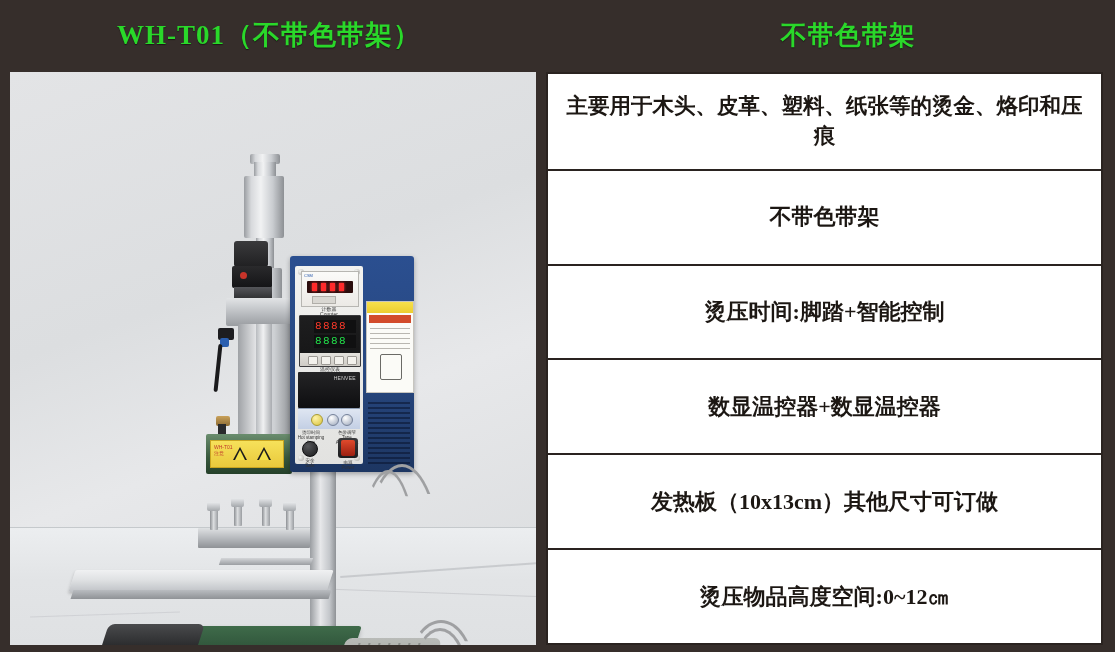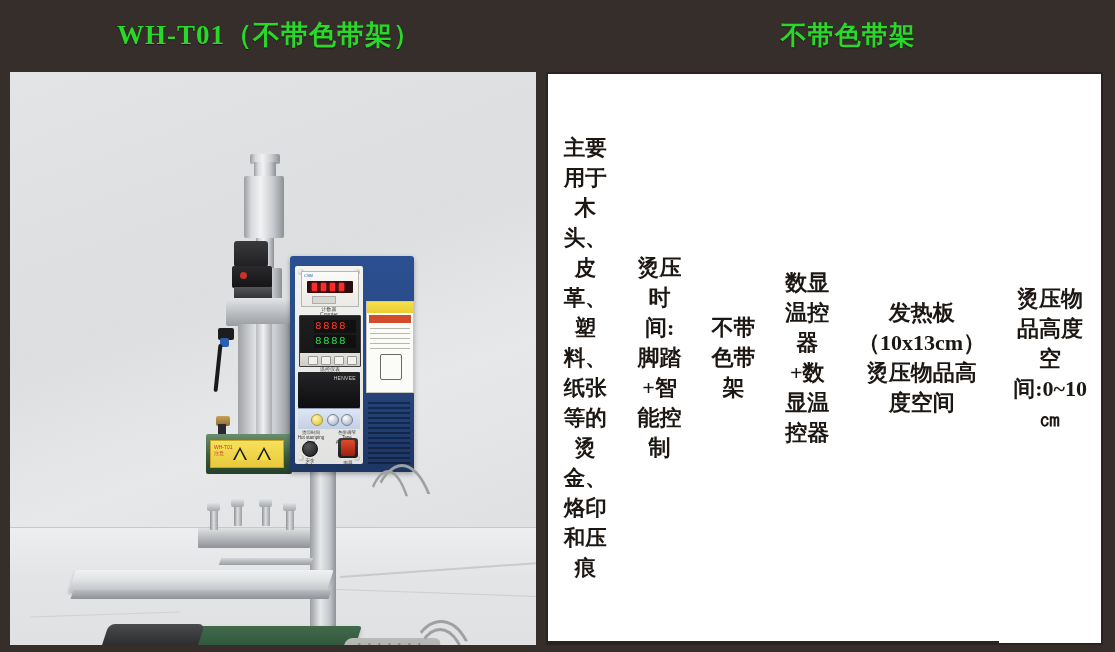--- a/index.html
+++ b/index.html
@@ -145,21 +145,21 @@
   .cable{position:absolute;border:3px solid #9fa0a2;border-color:#9fa0a2 transparent transparent transparent;border-radius:50%/100% 100% 0 0;}
 
   
   .pedal-top{left:332px;top:566px;width:96px;height:34px;background:linear-gradient(180deg,#b9bbb8,#9a9d99);border-radius:7px;transform:skewX(-12deg);}
   .pedal-rib{position:absolute;width:2px;height:24px;background:rgba(120,123,120,.7);}
 
   
   .spec{
     position:absolute;left:546px;top:72px;width:557px;height:573px;
     background:#ffffff;border:2px solid #2a2320;box-sizing:border-box;
-    display:flex;
+    display:flex;flex-direction:column;
   }
   .spec-row{
     flex:1 1 0;
     border-bottom:2px solid #2a2320;
     display:flex;align-items:center;justify-content:center;
     text-align:center;box-sizing:border-box;padding:2px 14px;
     color:#1c1713;
     font-weight:bold;
     font-size:22px;
     line-height:30px;
@@ -340,20 +340,20 @@
       <div class="pedal-rib" style="left:64px;top:5px;"></div>
       <div class="pedal-rib" style="left:74px;top:5px;"></div>
     </div>
 
     <div class="cable" style="left:398px;top:548px;width:60px;height:44px;"></div>
     <div class="cable" style="left:404px;top:556px;width:46px;height:36px;"></div>
   </div>
 
   <div class="spec">
     <div class="spec-row tall">主要用于木头、皮革、塑料、纸张等的烫金、烙印和压痕</div>
+    <div class="spec-row">不带色带架</div>
     <div class="spec-row">烫压时间:脚踏+智能控制</div>
-    <div class="spec-row">不带色带架</div>
     <div class="spec-row">数显温控器+数显温控器</div>
-    <div class="spec-row">发热板（10x13cm）烫压物品高度空间</div>
-    <div class="spec-row">烫压物品高度空间:0~10㎝</div>
+    <div class="spec-row">发热板（10x13cm）其他尺寸可订做</div>
+    <div class="spec-row">烫压物品高度空间:0~12㎝</div>
   </div>
 
 </div>
 
 </body></html>

